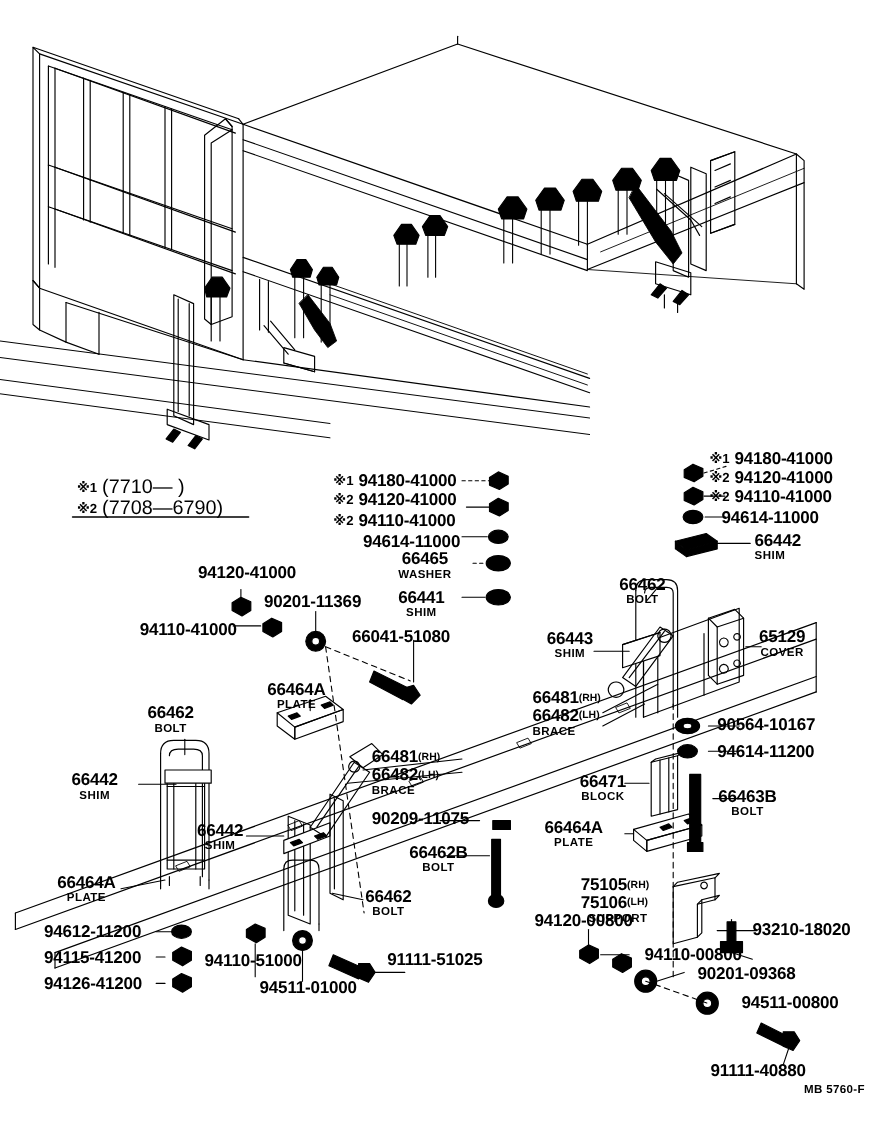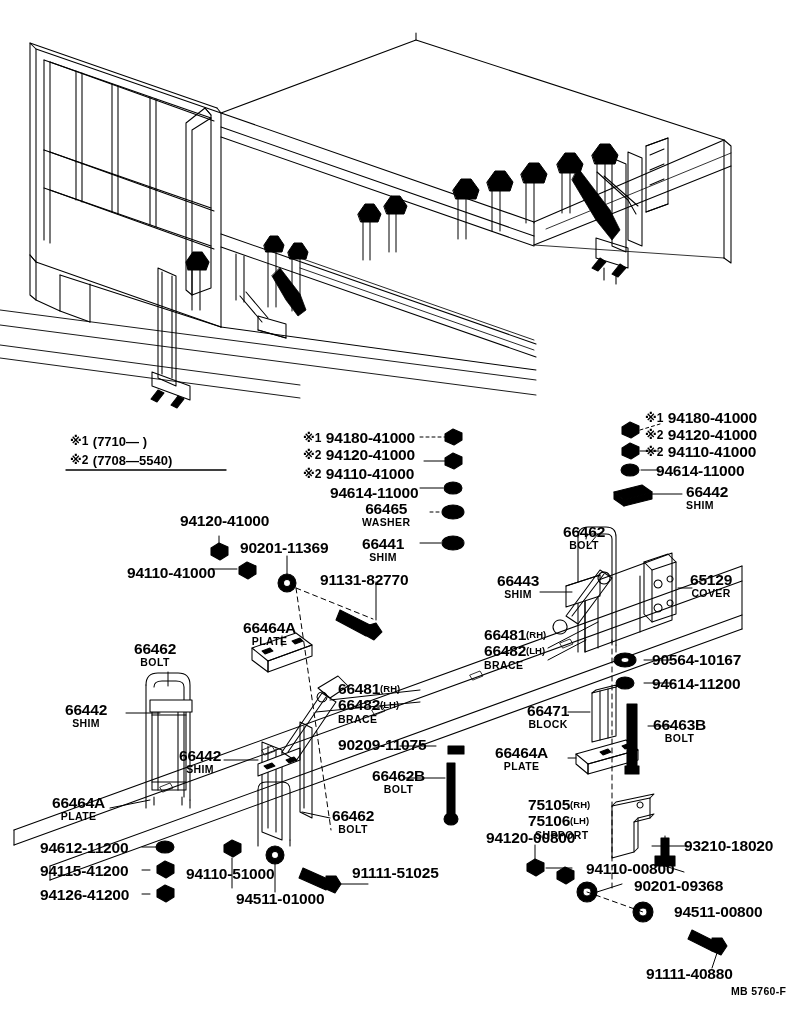--- a/index.html
+++ b/index.html
@@ -5,21 +5,21 @@
   html,body{margin:0;padding:0;background:#fff;}
   body{width:792px;height:1026px;position:relative;overflow:hidden;
        font-family:"Liberation Sans","DejaVu Sans",sans-serif;color:#000;}
   #sheet{position:absolute;inset:0;width:792px;height:1026px;}
   .lbl{position:absolute;white-space:nowrap;line-height:1.0;}
   .pn{font-size:15.5px;font-weight:bold;letter-spacing:-0.2px;}
   .sub{font-size:10.5px;font-weight:bold;letter-spacing:0.4px;}
   .sfx{font-size:9.5px;font-weight:bold;vertical-align:2px;margin-top:40px;}
   .mark{font-size:12px;font-weight:bold;vertical-align:1px;}
   .note{font-size:16px;font-weight:bold;}
-  .note .np{font-size:13px;font-weight:bold;margin-top:22px;}
+  .note .np{font-size:18px;font-weight:normal;margin-top:22px;}
   .code{position:absolute;font-size:10.5px;font-weight:bold;letter-spacing:0.3px;}
   .ctr{text-align:center;}
   svg{display:block;}
 </style>
 </head>
 <body>
 
 <svg id="sheet" viewBox="0 0 792 1026">
   <g stroke="#000" fill="none" stroke-width="1.05" stroke-linecap="round" stroke-linejoin="round">
 
@@ -361,21 +361,21 @@
     </g>
   </g>
 </svg>
 
 <div class="lbl note" style="left:70px;top:433px;">
   <span class="mark">※1</span>
   <span class="np">(7710—        )</span>
 </div>
 <div class="lbl note" style="left:70px;top:452px;">
   <span class="mark">※2</span>
-  <span class="np">(7708—5540)</span>
+  <span class="np">(7708—6790)</span>
 </div>
 
 <div class="lbl" style="left:303px;top:430px;">
   <span class="mark">※1</span>
   <span class="pn">94180-41000</span>
 </div>
 <div class="lbl" style="left:303px;top:447px;">
   <span class="mark">※2</span>
   <span class="pn">94120-41000</span>
 </div>
@@ -408,21 +408,21 @@
 <div class="lbl pn" style="left:656px;top:463px;">94614-11000</div>
 <div class="lbl" style="left:686px;top:484px;">
   <div class="pn">66442</div>
   <div class="sub">SHIM</div>
 </div>
 
 <div class="lbl pn" style="left:180px;top:513px;">94120-41000</div>
 <div class="lbl pn" style="left:127px;top:565px;">94110-41000</div>
 
 <div class="lbl pn" style="left:240px;top:540px;">90201-11369</div>
-<div class="lbl pn" style="left:320px;top:572px;">91131-82770</div>
+<div class="lbl pn" style="left:320px;top:572px;">66041-51080</div>
 <div class="lbl ctr" style="left:243px;top:620px;">
   <div class="pn">66464A</div>
   <div class="sub">PLATE</div>
 </div>
 <div class="lbl ctr" style="left:134px;top:641px;">
   <div class="pn">66462</div>
   <div class="sub">BOLT</div>
 </div>
 <div class="lbl ctr" style="left:65px;top:702px;">
   <div class="pn">66442</div>

